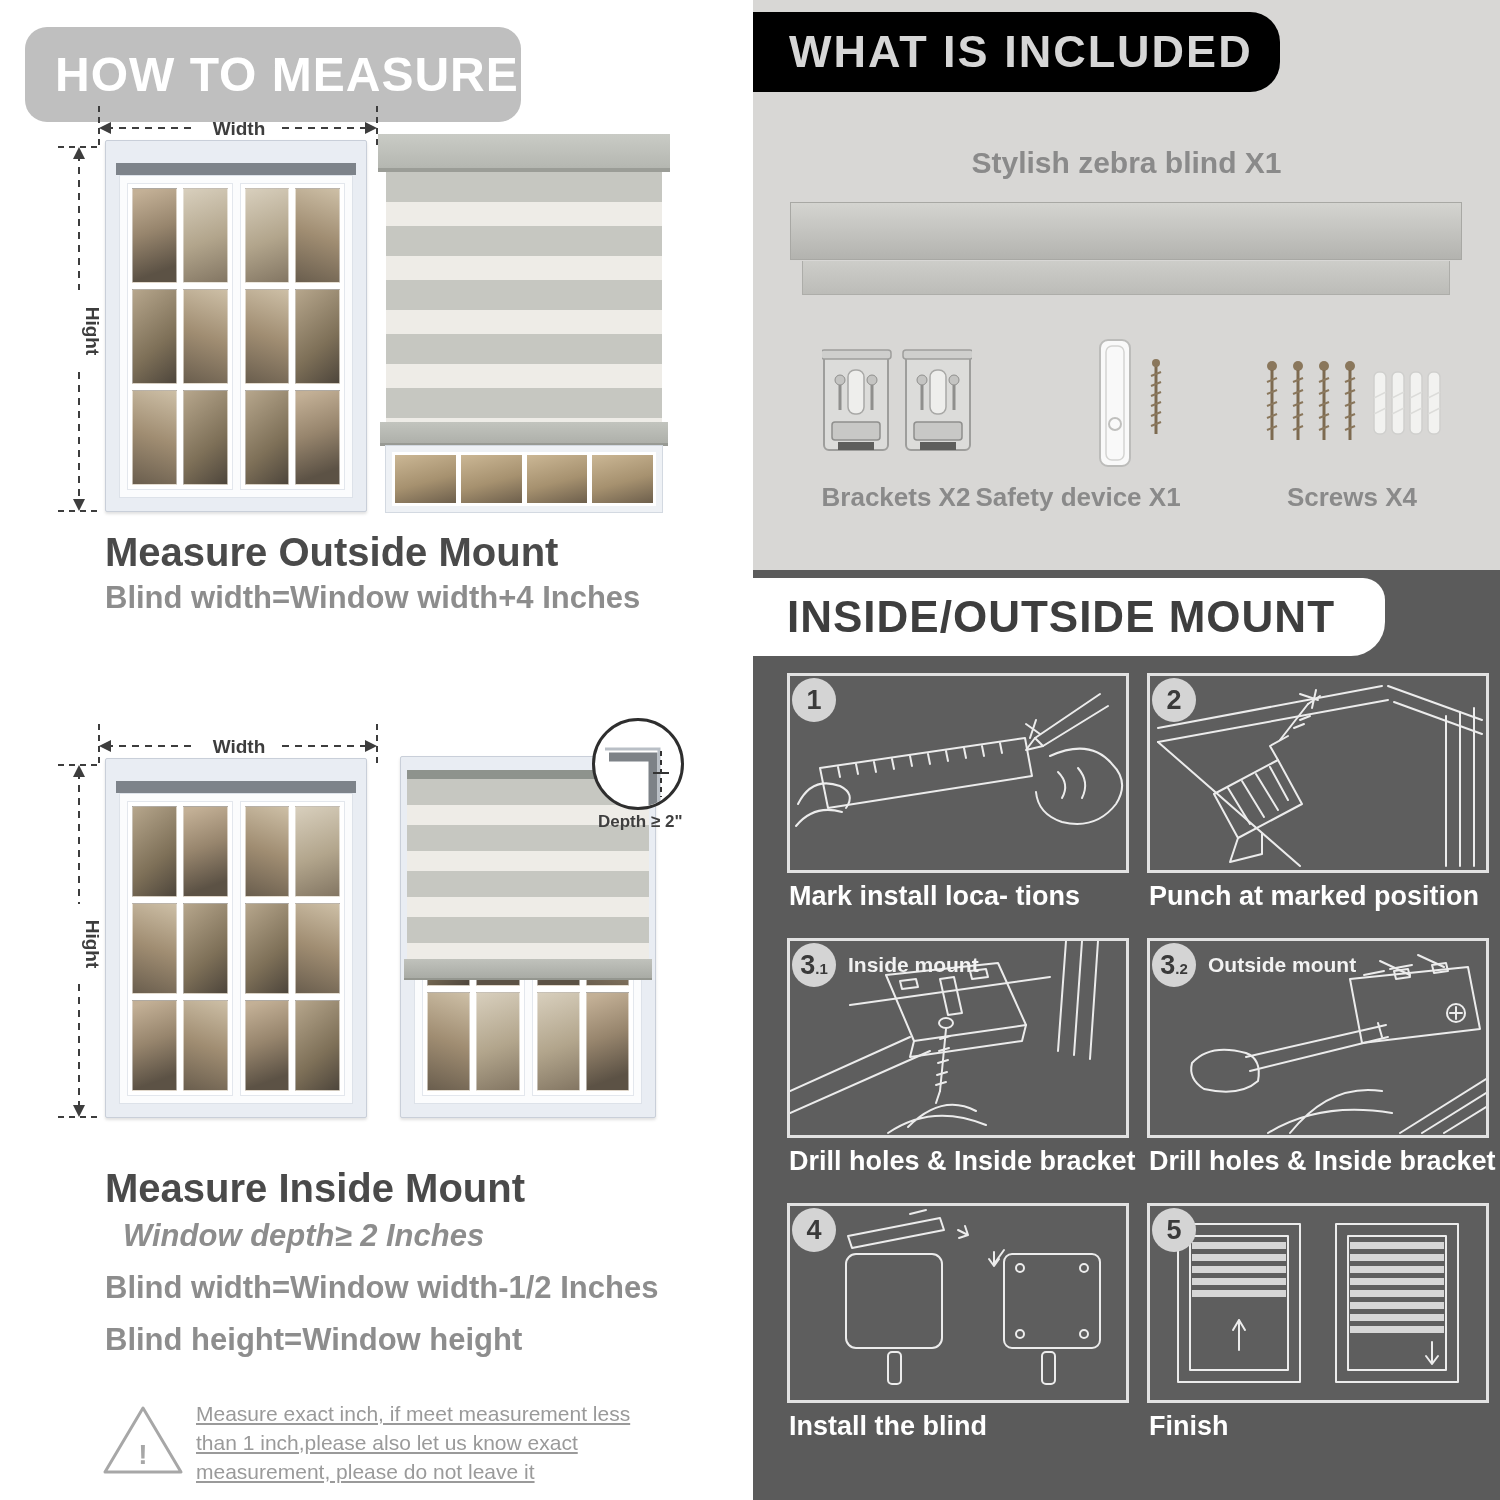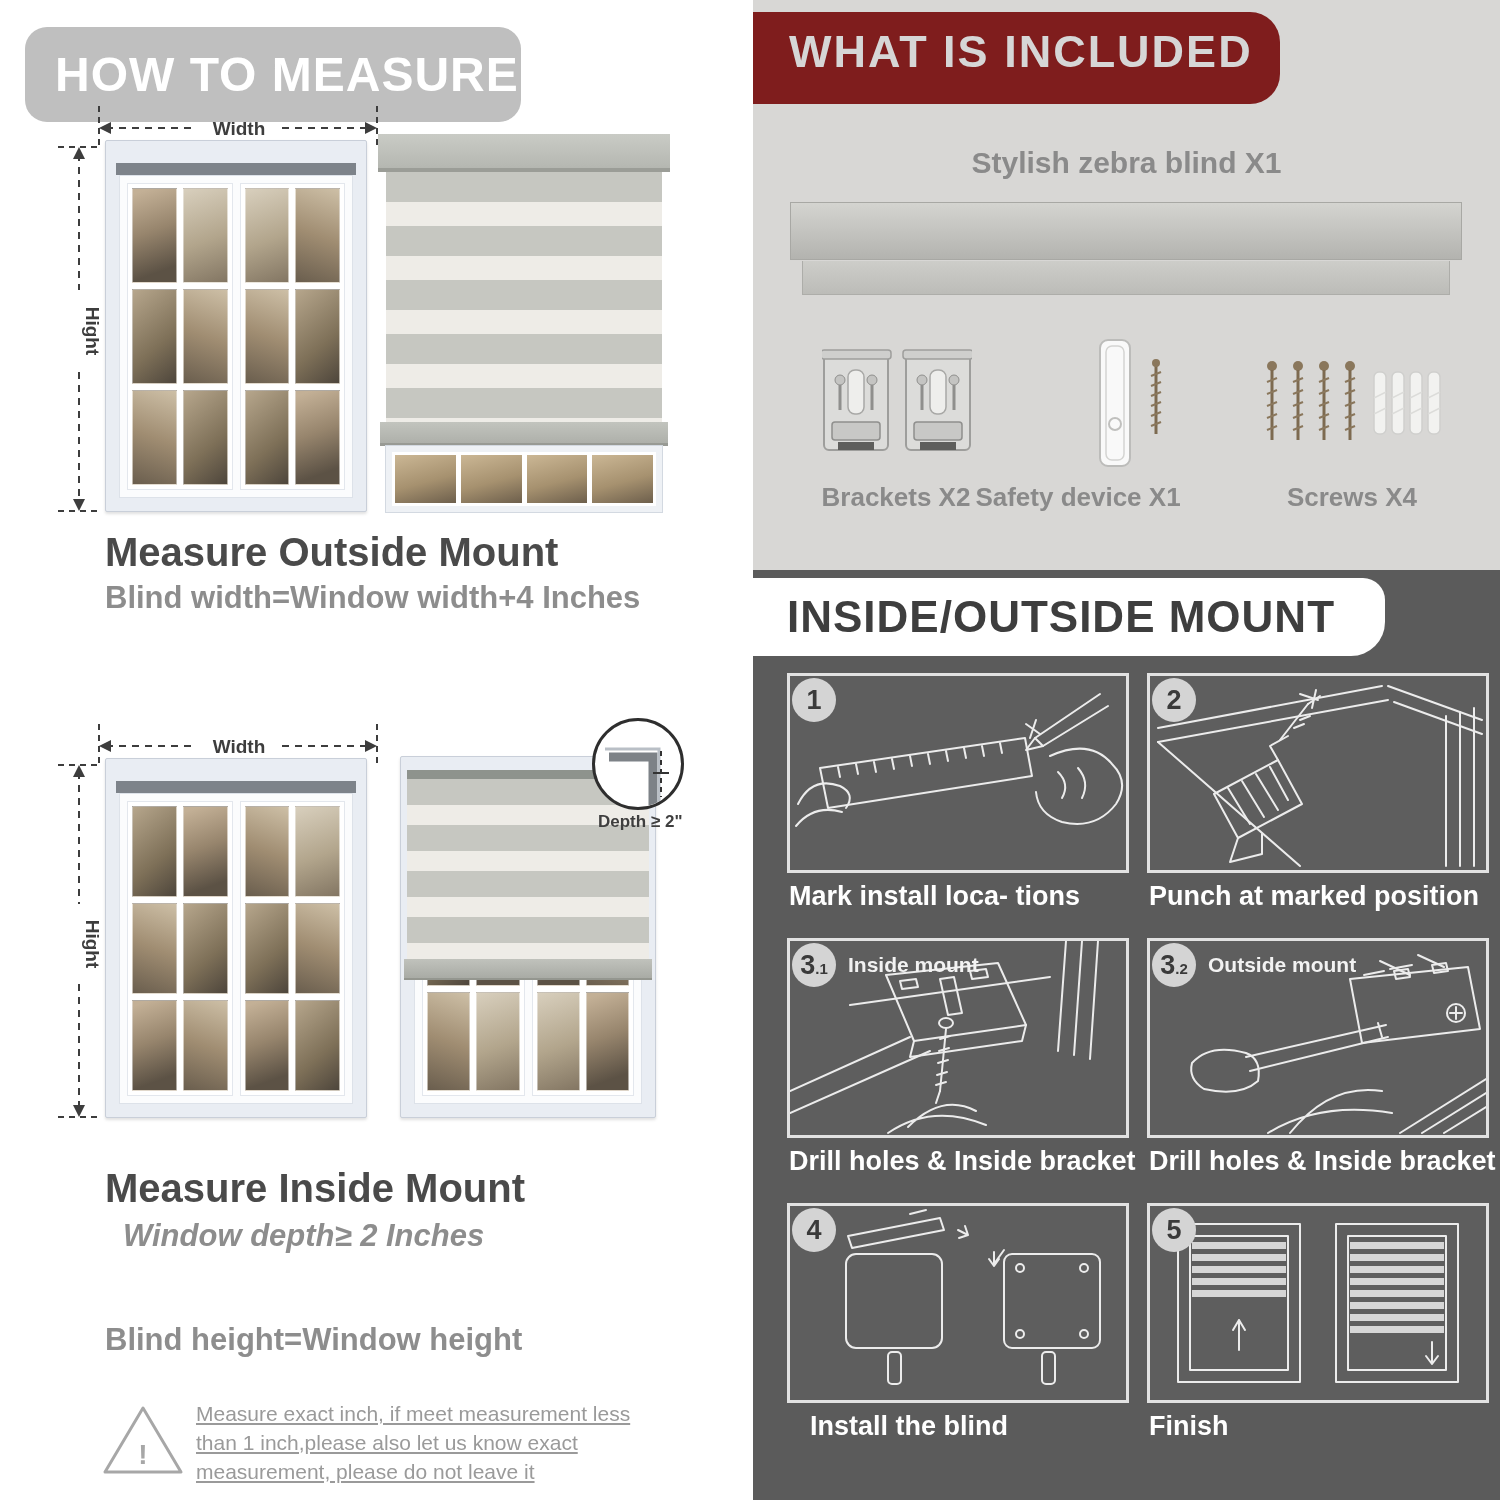--- a/index.html
+++ b/index.html
@@ -42,21 +42,21 @@
   .ov-fabric{height:180px;background:repeating-linear-gradient(180deg,#c6c7c1 0px,#c6c7c1 26px,#eeece7 26px,#eeece7 46px);}
   .ov-rail{height:21px;background:linear-gradient(180deg,#c0c2bc,#a9aba5);margin:0 -3px;border-bottom:2px solid #94968f;}
 
   .depth-circle{width:92px;height:92px;border-radius:50%;background:#ffffff;border:3px solid #2e2e2e;overflow:hidden;}
   .depth-label{color:#3f3f3f;font-size:17px;font-weight:bold;}
 
   .warn-text{color:#9a9a9a;font-size:21px;line-height:1.38;width:470px;text-decoration:underline;}
 
   
   .panel-light{left:753px;top:0;width:747px;height:570px;background:#d8d7d5;}
-  .hdr-incl{left:753px;top:12px;width:527px;height:92px;background:#7f1d1d;border-radius:0 30px 30px 0;
+  .hdr-incl{left:753px;top:12px;width:527px;height:80px;background:#000000;border-radius:0 30px 30px 0;
             color:#d6d6d6;font-size:45px;font-weight:bold;line-height:80px;padding-left:36px;letter-spacing:2px;}
   .blind-x1{left:753px;top:146px;width:747px;text-align:center;color:#8a8a8a;font-size:30px;font-weight:bold;}
   .headrail-top{left:790px;top:202px;width:672px;height:58px;
       background:linear-gradient(180deg,#d4d4d0 0%,#c2c2be 55%,#b3b3af 100%);border:1px solid #a8a8a4;}
   .headrail-bot{left:802px;top:261px;width:648px;height:34px;
       background:linear-gradient(180deg,#cdcdc9,#bcbcb8);border:1px solid #adada9;border-top:none;}
   .item-label{top:482px;text-align:center;color:#8a8a8a;font-size:26px;font-weight:bold;}
 
   .panel-dark{left:753px;top:570px;width:747px;height:930px;background:#5b5b5b;}
   .hdr-mount{left:753px;top:578px;width:632px;height:78px;background:#ffffff;border-radius:0 22px 34px 0;
@@ -221,20 +221,21 @@
       <path d="M14,36 H58 V84" stroke="#7d8287" stroke-width="9" fill="none"></path>
       <path d="M10,28 H64 V84" stroke="#b9bfc6" stroke-width="3" fill="none"></path>
       <line x1="66" y1="30" x2="66" y2="76" stroke="#333" stroke-width="2" stroke-dasharray="5,4"></line>
       <line x1="58" y1="52" x2="74" y2="52" stroke="#333" stroke-width="2"></line>
     </svg>
   </div>
   <div class="abs depth-label" style="left:598px;top:812px;">Depth ≥ 2"</div>
 
   <div class="abs sec-title" style="left:105px;top:1166px;">Measure Inside Mount</div>
   <div class="abs sec-line" style="left:123px;top:1218px;font-style:italic;">Window depth≥ 2 Inches</div>
+  <div class="abs sec-line" style="left:105px;top:1270px;">Blind width=Window width-1/2 Inches</div>
   <div class="abs sec-line" style="left:105px;top:1322px;">Blind height=Window height</div>
 
   <svg class="abs" style="left:100px;top:1400px;" width="86" height="82">
     <path d="M43,8 L81,72 L5,72 Z" stroke="#a7a7a7" stroke-width="3" fill="none" stroke-linejoin="round"></path>
     <text x="43" y="64" text-anchor="middle" font-size="28" font-weight="bold" fill="#a7a7a7">!</text>
   </svg>
   <div class="abs warn-text" style="left:196px;top:1400px;">Measure exact inch, if meet measurement less than 1 inch,please also let us know exact measurement, please do not leave it</div>
 
   <div class="abs panel-light"></div>
   <div class="abs hdr-incl">WHAT IS INCLUDED</div>
@@ -461,21 +462,21 @@
         <path d="M214,44 l-10,14"></path>
         <circle cx="230" cy="62" r="4"></circle>
           <circle cx="294" cy="62" r="4"></circle>
         <circle cx="230" cy="128" r="4"></circle>
           <circle cx="294" cy="128" r="4"></circle>
         <rect x="252" y="146" width="13" height="32" rx="4"></rect>
       </g>
     </svg>
     <div class="badge"><span>4</span><span class="sub"></span></div>
   </div>
-  <div class="abs caption" style="left:789px;top:1411px;margin-left:21px;">Install the blind</div>
+  <div class="abs caption" style="left:789px;top:1411px;">Install the blind</div>
 
   <div class="abs step" style="left:1147px;top:1203px;">
     <svg class="abs" style="left:0;top:0;" width="336" height="194" viewBox="0 0 336 194">
       <g class="lineart">
         <rect x="28" y="18" width="122" height="158"></rect>
         <rect x="40" y="30" width="98" height="134"></rect>
         <rect x="186" y="18" width="122" height="158"></rect>
         <rect x="198" y="30" width="98" height="134"></rect>
       </g>
       <g fill="#d6d6d6">

